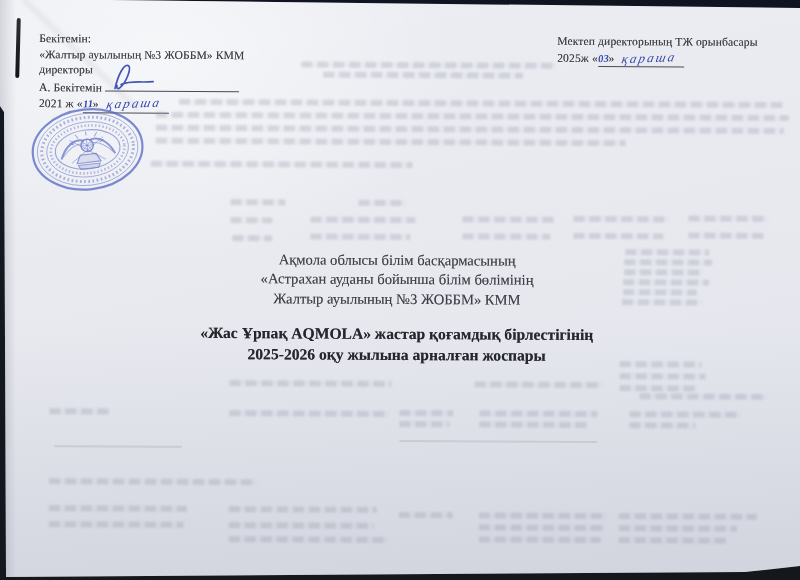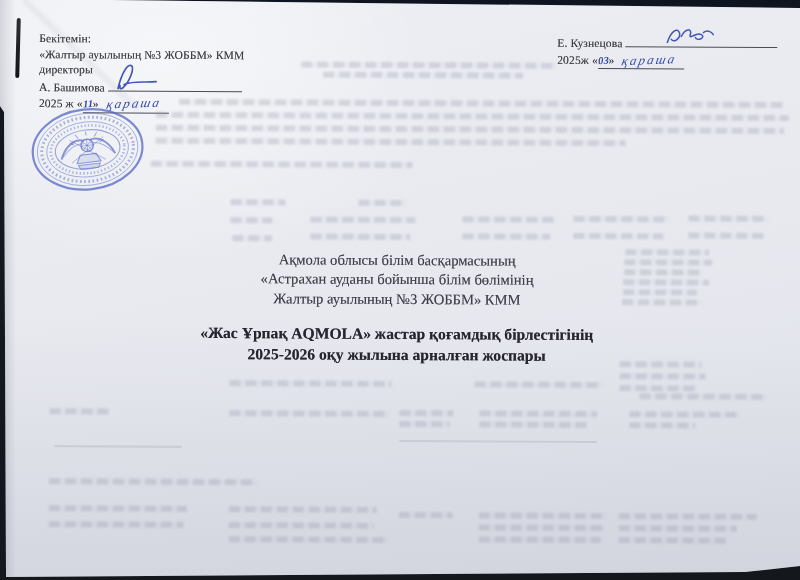--- a/index.html
+++ b/index.html
@@ -60,41 +60,34 @@
   <div class="crease"></div>
   <div class="pen-mark"></div>
 
   <div class="content">
 
     <div class="blk blk-approve">
       <div class="row">Бекітемін:</div>
       <div class="row">«Жалтыр ауылының №3 ЖОББМ» КММ</div>
       <div class="row">директоры</div>
       <div class="row">
-        <span>А. Башимова</span>
+        <span>А. Бекітемін</span>
         <span class="sigline" style="width:134px;">
           <svg class="sig-svg" width="56" height="34" viewBox="0 0 56 34">
             <path d="M6,28 C9,14 15,3 19,5 C23,7 17,22 11,27 C9,29 7,28 8,25 M12,24 C20,20 32,22 44,21" fill="none" stroke="#2f45ae" stroke-width="1.7" stroke-linecap="round" opacity="0.9"></path>
           </svg>
         </span>
       </div>
       <div class="row">
-        <span>2025 ж «</span><span class="dateline"><span class="hand">11</span><span>»</span><span class="hand-month">қараша</span></span>
+        <span>2021 ж «</span><span class="dateline"><span class="hand">11</span><span>»</span><span class="hand-month">қараша</span></span>
       </div>
     </div>
 
     <div class="blk blk-agree">
-      <div class="row">
-        <span>Е. Кузнецова</span>
-        <span class="sigline" style="width:152px;">
-          <svg class="sig-svg" style="left:38px;" width="58" height="26" viewBox="0 0 58 26">
-            <path d="M4,18 C8,6 14,3 16,8 C18,13 11,19 8,15 M18,12 C22,3 29,4 27,10 C25,16 33,7 38,10 C43,13 34,17 32,13 M40,8 C44,5 48,7 50,10" fill="none" stroke="#2f45ae" stroke-width="1.5" stroke-linecap="round" opacity="0.9"></path>
-          </svg>
-        </span>
-      </div>
+      <div class="row">Мектеп директорының ТЖ  орынбасары</div>
       <div class="row">
         <span>2025ж «</span><span class="dateline"><span class="hand">03</span><span>»</span><span class="hand-month">қараша</span></span>
       </div>
     </div>
 
     <div class="stamp-wrap">
       <svg width="122" height="92" viewBox="0 0 122 92">
         <g stroke="#5164c4" fill="none">
           <ellipse cx="61" cy="45" rx="55" ry="40" stroke-width="2.2" opacity="0.8"></ellipse>
           <ellipse cx="61" cy="45" rx="50.5" ry="36" stroke-width="0.9" opacity="0.55"></ellipse>

